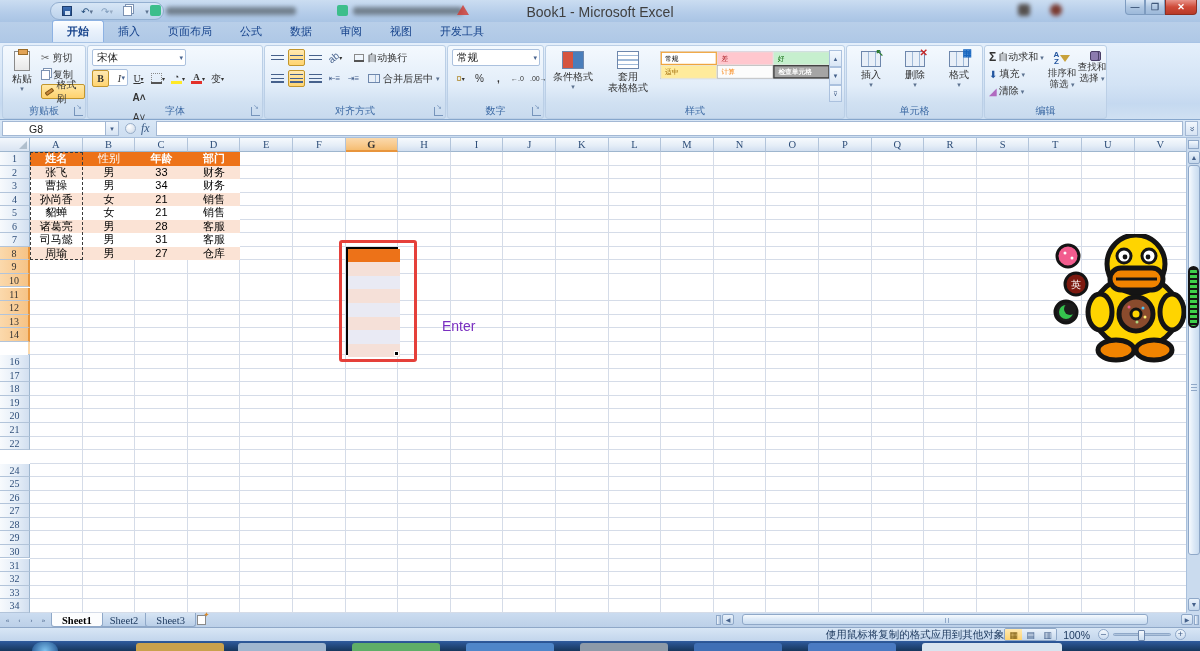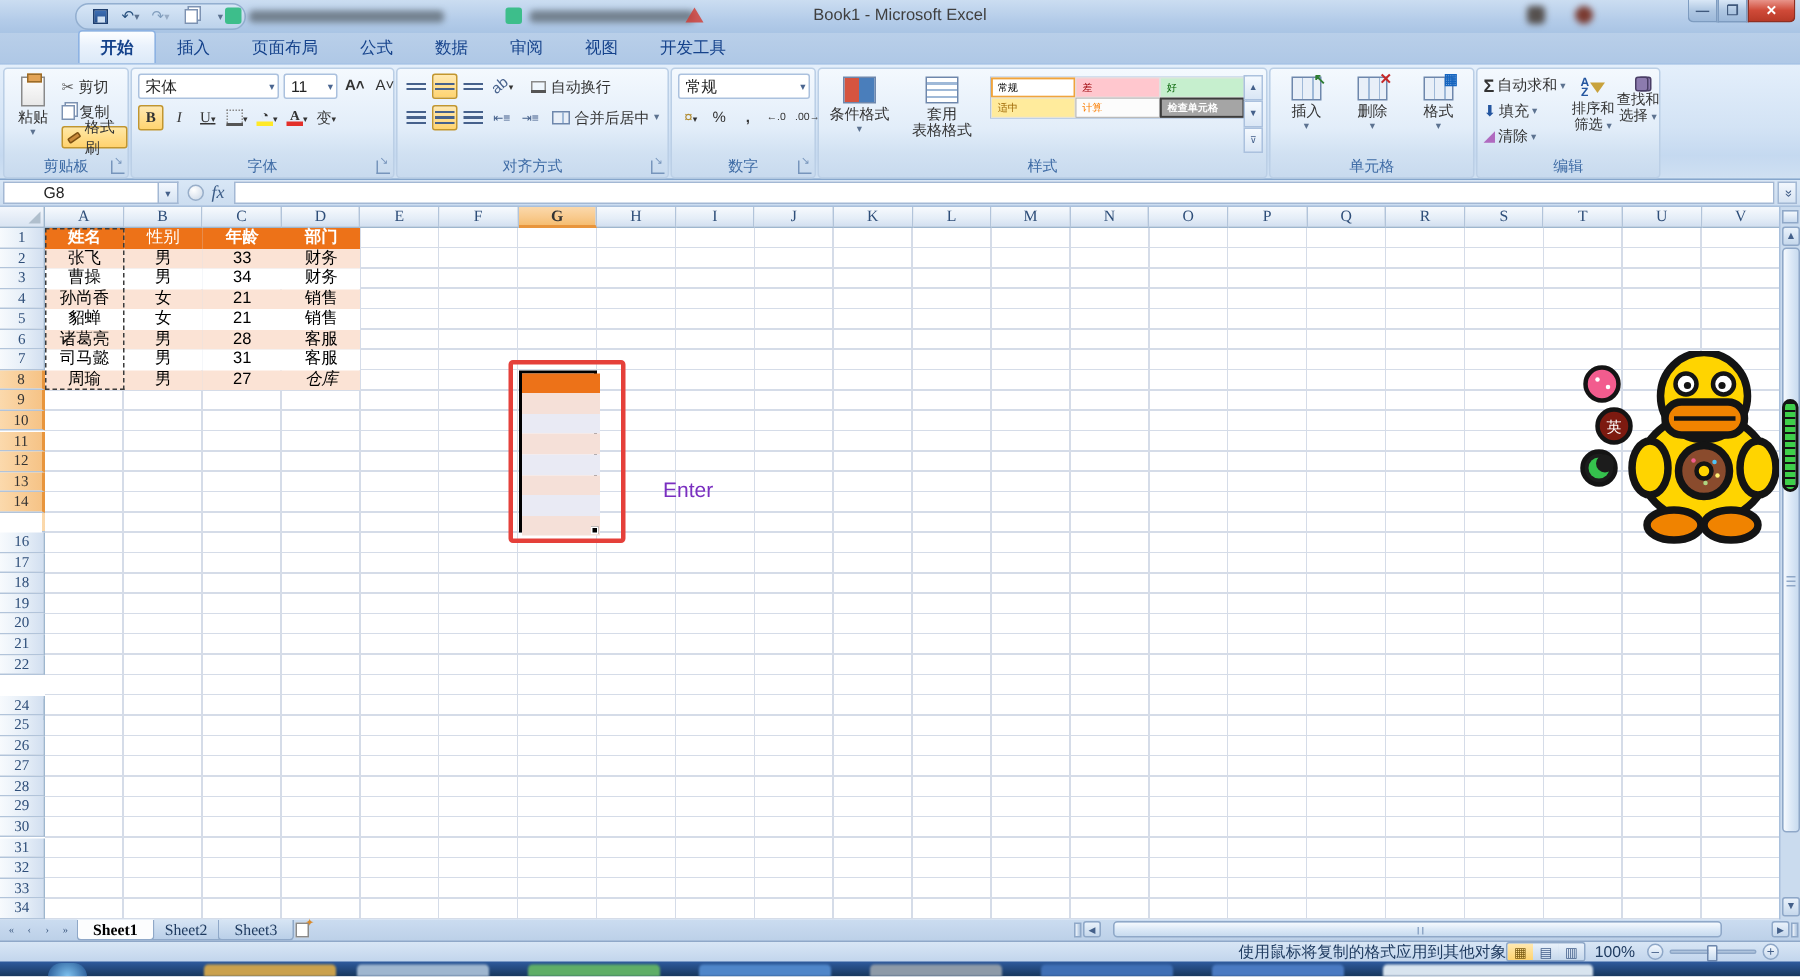--- a/index.html
+++ b/index.html
@@ -9,21 +9,21 @@
 
   
   .titlebar { position:absolute; left:0; top:0; width:1200px; height:22px;
     background:linear-gradient(#CBDDF1,#B4CCE9 60%,#A9C4E4); }
   .qat { position:absolute; left:50px; top:2px; height:18px; display:flex; align-items:center; gap:4px;
     padding:0 8px; background:linear-gradient(#D7E6F6,#BCD2EB); border:1px solid #93AFD0; border-radius:9px; }
   .qat .qbtn { width:16px; height:14px; display:flex; align-items:center; justify-content:center; font-size:10px; color:#27507E; }
   .i-save { width:10px; height:10px; background:linear-gradient(#3C6EB4,#27508C); border:1px solid #1E3E6E; position:relative; }
   .i-save::after { content:""; position:absolute; left:2px; bottom:0; width:5px; height:4px; background:#cfe0f2; }
   .dim { opacity:.45; }
-  .title-text { position:absolute; left:0; right:0; top:4px; text-align:center; color:#3F3F3F; font-size:11px; pointer-events:none; }
+  .title-text { position:absolute; left:0; right:0; top:4px; text-align:center; color:#3F3F3F; font-size:14px; pointer-events:none; }
   .tb-overlay { position:absolute; top:3px; height:15px; display:flex; align-items:center; gap:5px; }
   .tb-overlay .gsq { width:11px; height:11px; background:#3DBE8B; border-radius:2px; }
   .blurbar { height:8px; background:#5b666f; border-radius:3px; filter:blur(2px); opacity:.75; }
   .warn-tri { position:absolute; left:457px; top:5px; width:0; height:0; border-left:6px solid transparent;
     border-right:6px solid transparent; border-bottom:10px solid #D23B32; filter:blur(.4px); opacity:.8; }
   .tb-icon-blur { position:absolute; top:4px; width:12px; height:12px; border-radius:3px; filter:blur(2px); }
   .winbtns { position:absolute; right:3px; top:0; display:flex; z-index:40; }
   .wbtn { width:20px; height:15px; display:flex; align-items:center; justify-content:center; color:#fff; font-size:9px;
     background:linear-gradient(#D9E7F6,#AFC7E2 50%,#9DB9DA); border:1px solid #7E9CC0; border-top:none; }
   .wbtn:first-child { border-radius:0 0 0 4px; }
@@ -291,21 +291,21 @@
               <span>格式刷</span>
             </div>
         </div>
       </div>
       <div class="rg-label">剪贴板</div>
       <div class="launcher"></div>
     </div>
 
     <div class="rgroup" style="width:176px;">
       <div class="rg-body">
-        <div style="position:absolute; left:4px; top:3px; display:flex; gap:3px;">
+        <div style="position:absolute; left:4px; top:3px; display:flex; gap:3px;flex-direction:column;">
           <div class="combo" style="width:94px;">
               <span class="cv">宋体</span>
               <span class="ca">▾</span>
             </div>
           <div class="combo" style="width:36px;">
               <span class="cv">11</span>
               <span class="ca">▾</span>
             </div>
           <div class="tbtn" style="font-weight:bold;">A˄</div>
           <div class="tbtn">A˅</div>
@@ -600,21 +600,21 @@
           <div class="tcell" style="left: 52.6px; top: 67.75px; background: rgb(251, 227, 213); color: rgb(0, 0, 0);">男</div>
           <div class="tcell" style="left: 105.2px; top: 67.75px; background: rgb(251, 227, 213); color: rgb(0, 0, 0);">28</div>
           <div class="tcell" style="left: 157.8px; top: 67.75px; background: rgb(251, 227, 213); color: rgb(0, 0, 0);">客服</div>
           <div class="tcell" style="left: 0px; top: 81.3px; background: rgb(255, 255, 255); color: rgb(0, 0, 0);">司马懿</div>
           <div class="tcell" style="left: 52.6px; top: 81.3px; background: rgb(255, 255, 255); color: rgb(0, 0, 0);">男</div>
           <div class="tcell" style="left: 105.2px; top: 81.3px; background: rgb(255, 255, 255); color: rgb(0, 0, 0);">31</div>
           <div class="tcell" style="left: 157.8px; top: 81.3px; background: rgb(255, 255, 255); color: rgb(0, 0, 0);">客服</div>
           <div class="tcell" style="left: 0px; top: 94.85px; background: rgb(251, 227, 213); color: rgb(0, 0, 0);">周瑜</div>
           <div class="tcell" style="left: 52.6px; top: 94.85px; background: rgb(251, 227, 213); color: rgb(0, 0, 0);">男</div>
           <div class="tcell" style="left: 105.2px; top: 94.85px; background: rgb(251, 227, 213); color: rgb(0, 0, 0);">27</div>
-          <div class="tcell" style="left: 157.8px; top: 94.85px; background: rgb(251, 227, 213); color: rgb(0, 0, 0); font-style: italic;">仓库</div>
+          <div class="tcell" style="left: 157.8px; top: 94.85px; background: rgb(251, 227, 213); color: rgb(0, 0, 0);">仓库</div>
         </div>
       <div class="ants" style="left:0; top:0; width:52.6px; height:108.4px;"></div>
       <div class="selbox" style="left:315.6px; top:94.85px; width:52.6px; height:108.4px;">
         <div style="position:absolute; left:0; top:0; right:0; bottom:0;">
             <div class="pcell" style="top: 0px; background: rgb(237, 114, 24);"></div>
             <div class="pcell" style="top: 13.55px; background: rgb(245, 224, 216);"></div>
             <div class="pcell" style="top: 27.1px; background: rgb(233, 234, 244);"></div>
             <div class="pcell" style="top: 40.65px; background: rgb(245, 224, 216);"></div>
             <div class="pcell" style="top: 54.2px; background: rgb(233, 234, 244);"></div>
             <div class="pcell" style="top: 67.75px; background: rgb(245, 224, 216);"></div>

